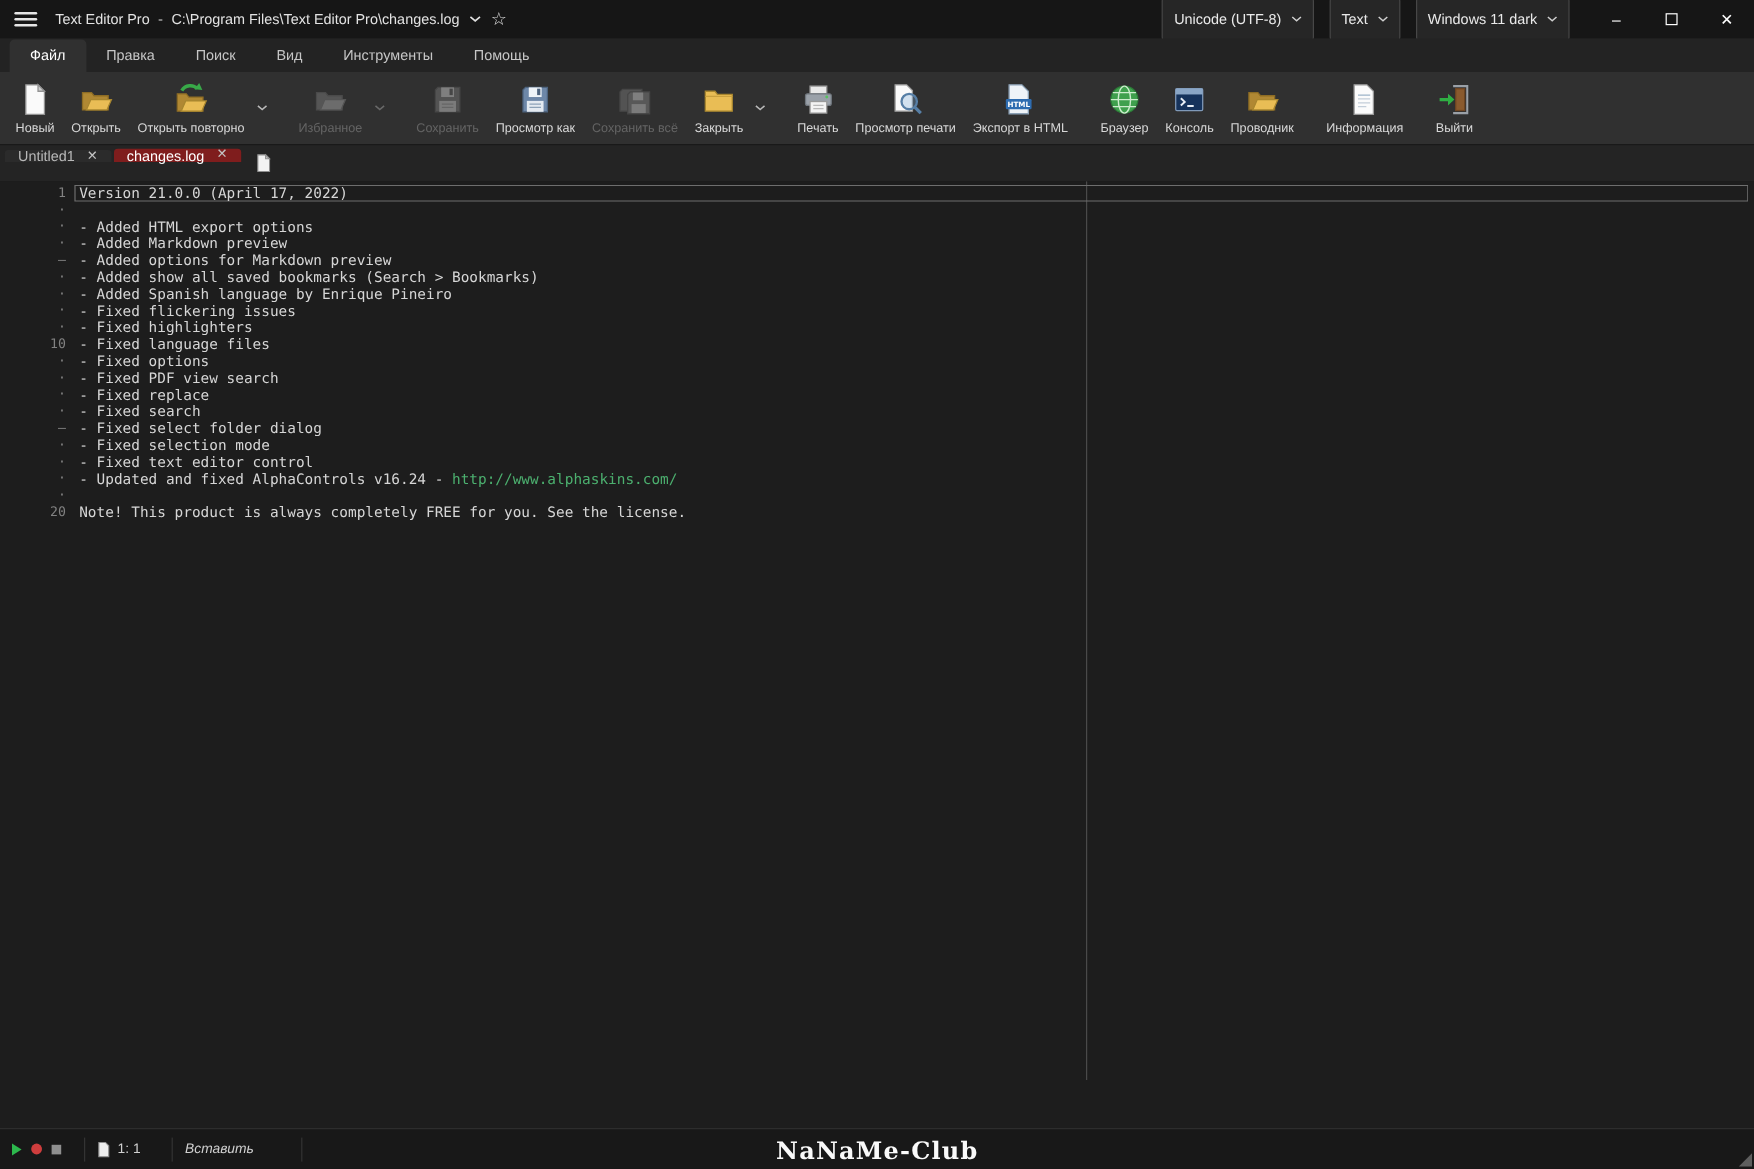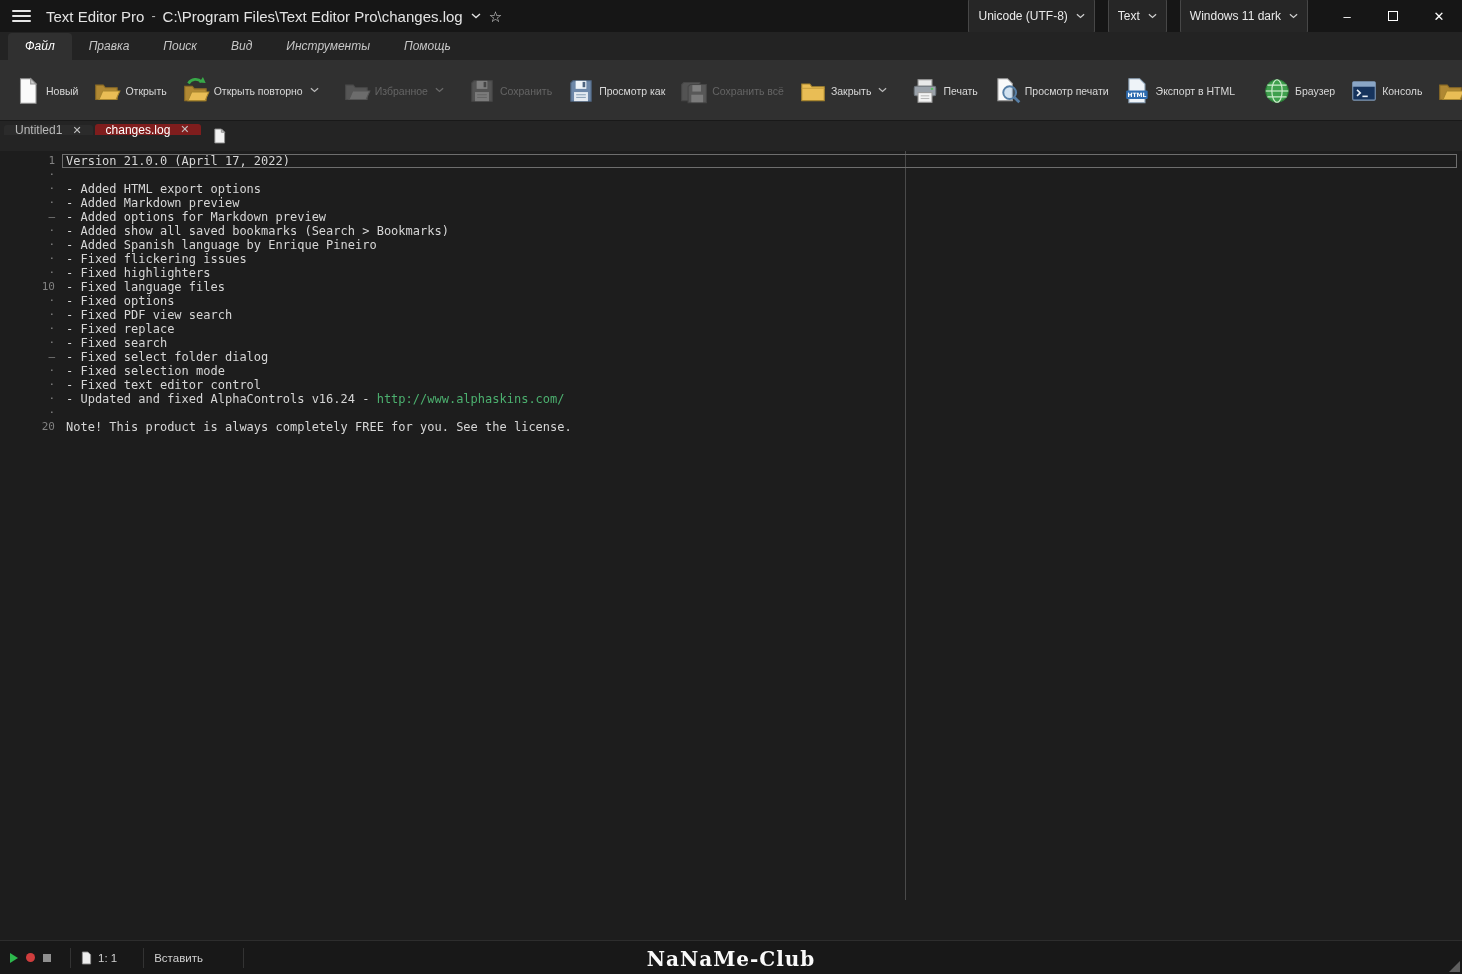--- a/index.html
+++ b/index.html
@@ -4,38 +4,38 @@
 <style>
   * { margin:0; padding:0; box-sizing:border-box; }
   html,body { width:1462px; height:974px; overflow:hidden; background:#0e0e0e; }
   body { font-family:"Liberation Sans","DejaVu Sans",sans-serif; }
   .window { width:1462px; height:974px; display:flex; flex-direction:column; background:#1d1d1d; }
 
   
   .titlebar { flex:0 0 32px; height:32px; background:#161616; display:flex; align-items:center; padding-left:12px; }
   .hamburger { width:19px; display:flex; flex-direction:column; gap:3px; margin-right:15px; cursor:pointer; }
   .hamburger span { display:block; height:2px; background:#e6e6e6; border-radius:1px; }
-  .title-text { color:#e3e3e3; font-size:15px; white-space:nowrap; }
+  .title-text { color:#e3e3e3; font-size:12px; white-space:nowrap; }
   .path-sep { color:#bdbdbd; font-size:12.5px; margin:0 7px; }
   .title-caret { margin-left:8px; display:flex; align-items:center; }
   .star { color:#dcdcdc; font-size:15px; margin-left:8px; line-height:1; }
   .tb-right { margin-left:auto; display:flex; align-items:center; height:100%; }
   .tb-select { height:38px; background:#262626; border:1px solid #474747; border-radius:4px; color:#eaeaea; font-size:12px; padding:0 9px; display:flex; align-items:center; gap:8px; margin-left:13px; white-space:nowrap; cursor:pointer; }
   .win-controls { display:flex; height:100%; margin-left:16px; }
   .win-btn { width:46px; height:100%; display:flex; align-items:center; justify-content:center; color:#ffffff; font-size:13px; background:transparent; border:none; cursor:pointer; }
   .maxbox { width:10px; height:10px; border:1.5px solid #ffffff; display:inline-block; }
 
   
   .menubar { flex:0 0 28px; height:28px; background:#232323; display:flex; align-items:flex-end; padding-left:8px; }
-  .menu-tab { padding:6px 17px 7px; font-size:12px; color:#c6c6c6; border-radius:4px 4px 0 0; cursor:pointer;font-style:italic; }
+  .menu-tab { padding:6px 17px 7px; font-size:12px; color:#c6c6c6; border-radius:4px 4px 0 0; cursor:pointer; }
   .menu-tab.active { background:#303030; color:#ffffff; }
 
   
   .toolbar { flex:0 0 61px; height:61px; background:#303030; border-bottom:1px solid #191919; display:flex; align-items:center; padding:0 6px; }
-  .tb-btn { padding:4px 7px 3px; display:flex; align-items:center; gap:3px; border-radius:3px; cursor:pointer; }
+  .tb-btn { padding:4px 7px 3px; display:flex; flex-direction:column; align-items:center; gap:3px; border-radius:3px; cursor:pointer; }
   .tb-icon { width:30px; height:30px; display:flex; }
   .tb-icon svg { width:30px; height:30px; }
   .tb-label { font-size:10.5px; color:#d8d8d8; white-space:nowrap; }
   .tb-btn.disabled { filter:grayscale(1); opacity:.42; cursor:default; }
   .tb-btn.disabled .tb-label { color:#aaaaaa; }
   .tb-dd { width:15px; height:42px; display:flex; align-items:center; justify-content:center; margin-right:3px; cursor:pointer; }
   .tb-dd.disabled { opacity:.42; }
   .tb-gap { width:13px; flex:0 0 13px; }
 
   
@@ -55,21 +55,21 @@
   .url { color:#4cb06f; cursor:pointer; }
 
   
   .statusbar { flex:0 0 34px; height:34px; background:#181818; border-top:1px solid #2d2d2d; display:flex; align-items:center; padding:0 10px; position:relative; font-size:11.5px; color:#d0d0d0;margin-top:40px; }
   .sb-play { width:0; height:0; border-left:8px solid #2db84d; border-top:5px solid transparent; border-bottom:5px solid transparent; margin-right:8px; }
   .sb-rec { width:9px; height:9px; border-radius:50%; background:#cf3d3d; margin-right:8px; }
   .sb-stop { width:8px; height:8px; background:#8f8f8f; margin-right:9px; }
   .sb-sep { width:1px; height:20px; background:#333333; margin:0 10px; }
   .sb-doc { display:flex; margin-right:6px; }
   .sb-caret { white-space:nowrap; }
-  .sb-insert { white-space:nowrap; }
+  .sb-insert { white-space:nowrap;font-style:italic; }
   .watermark { position:absolute; left:50%; bottom:3px; transform:translateX(-50%); color:#fafafa; font-size:20px; font-weight:bold; font-family:"DejaVu Serif",serif; letter-spacing:1px; }
   .resize-grip { position:absolute; right:2px; bottom:2px; width:0; height:0; border-bottom:11px solid #5e5e5e; border-left:11px solid transparent; }
 </style>
 </head>
 <body>
 
 <div class="window">
 
   <div class="titlebar">
     <div class="hamburger">

